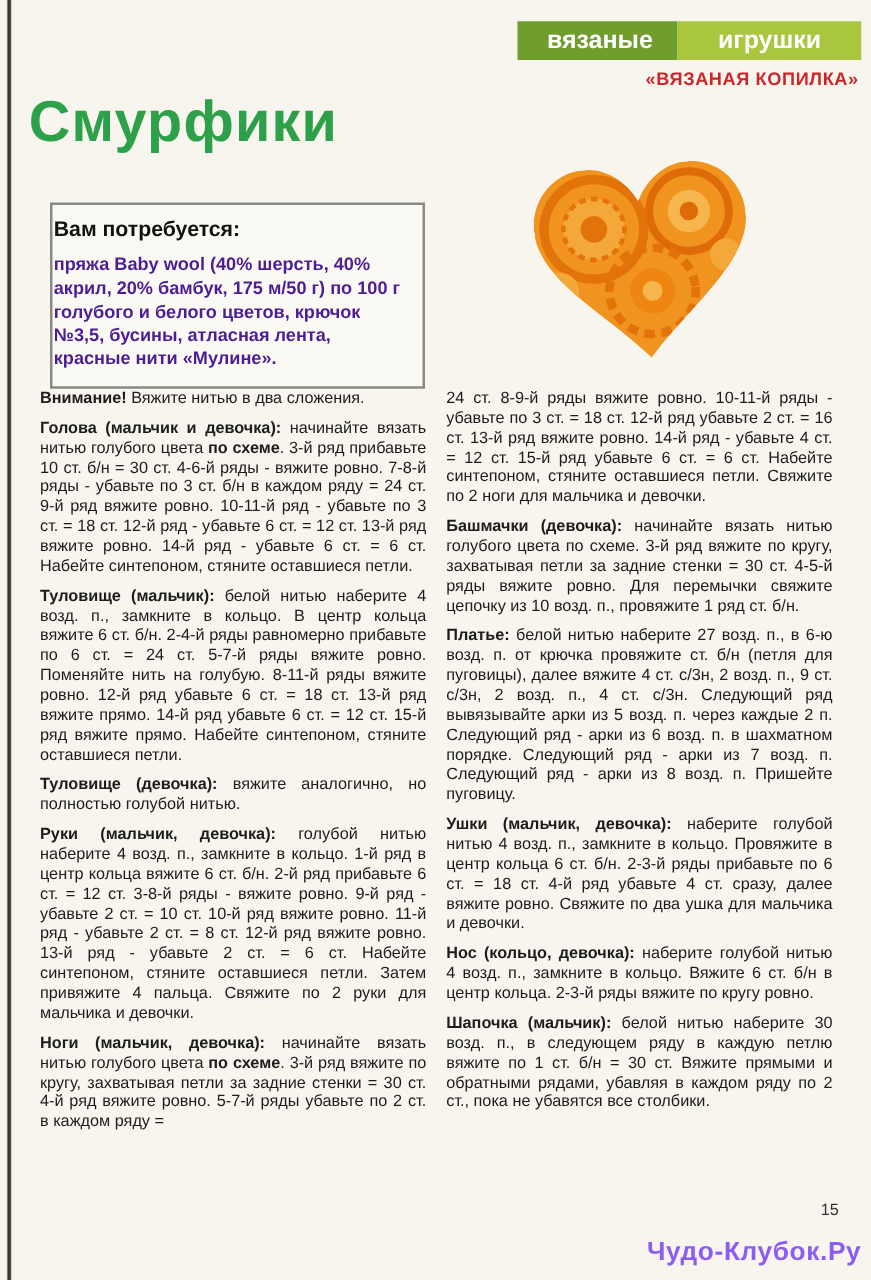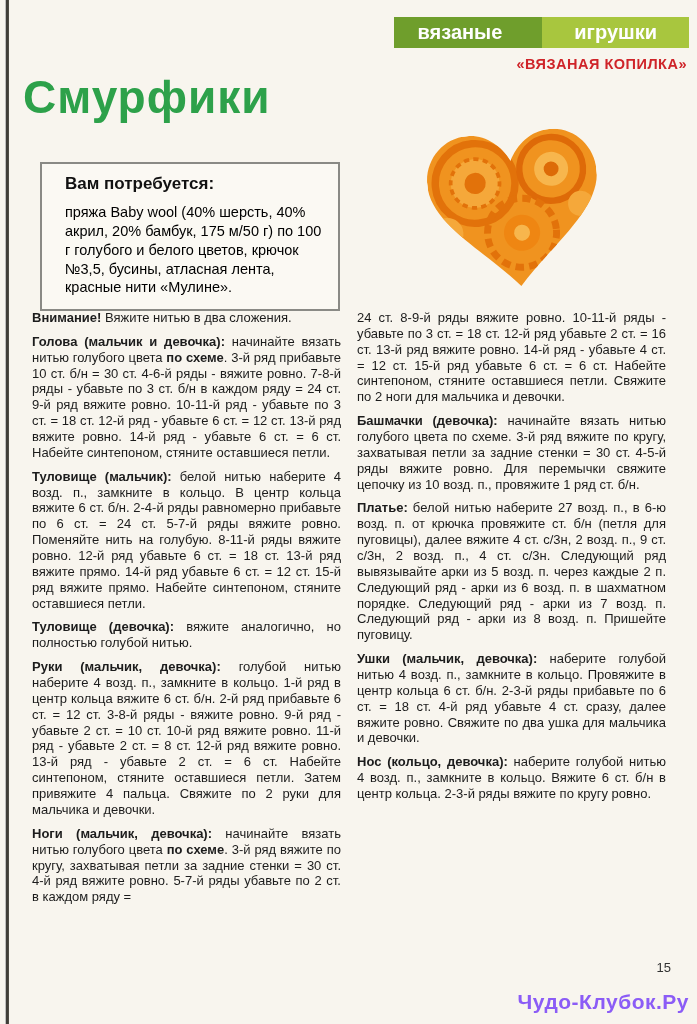--- a/index.html
+++ b/index.html
@@ -15,44 +15,44 @@
     position: absolute; left: 5px; top: 0;
     width: 4px; height: 100%;
     background: linear-gradient(to right, #ffffff 0%, #33312c 40%, #55524a 100%);
   }
   .brand-bar {
     position: absolute; top: 17px; right: 8px;
     display: flex; align-items: stretch;
     font-weight: bold; font-size: 20px; color: #ffffff;
     line-height: 1;
   }
-  .brand-left { background: #6f9e2c; padding: 5px 40px 6px 24px; }
+  .brand-left { background: #6f9e2c; padding: 5px 20px 6px 24px; }
   .brand-right { background: #a8c63e; padding: 5px 32px 6px 32px; }
   .series {
     position: absolute; top: 56px; right: 10px;
     color: #cf2429; font-weight: bold; font-size: 14.5px;
     letter-spacing: 0.5px;
   }
   .title {
     position: absolute; left: 23px; top: 70px; margin: 0;
     font-size: 46px; color: #2da14a; font-weight: bold;
     letter-spacing: 1px;
   }
   .materials {
     position: absolute; left: 40px; top: 162px; width: 300px;
     border: 2px solid #8a8a85;
-    padding: 10px 12px 12px 23px;
+    padding: 10px 12px 12px 1px;
     background: #fbf9f3;
   }
   .materials-heading {
     font-size: 17px; font-weight: bold; color: #111111;
     margin-bottom: 9px;
   }
   .materials-body {
-    font-size: 14.5px; font-weight: normal; color: #000000;
+    font-size: 14.5px; font-weight: bold; color: #4c1d95;
     line-height: 1.3;
   }
   .heart {
     position: absolute; left: 430px; top: 132px;
     width: 170px; height: 162px;
     transform: rotate(-5deg);
   }
   .columns {
     position: absolute; left: 32px; top: 310px; width: 634px;
     display: flex; gap: 16px;
@@ -127,19 +127,20 @@
         <p class="para"><span class="b">Туловище (девочка):</span><span> вяжите аналогично, но полностью голубой нитью.</span></p>
         <p class="para"><span class="b">Руки (мальчик, девочка):</span><span> голубой нитью наберите 4 возд. п., замкните в кольцо. 1-й ряд в центр кольца вяжите 6 ст. б/н. 2-й ряд прибавьте 6 ст. = 12 ст. 3-8-й ряды - вяжите ровно. 9-й ряд - убавьте 2 ст. = 10 ст. 10-й ряд вяжите ровно. 11-й ряд - убавьте 2 ст. = 8 ст. 12-й ряд вяжите ровно. 13-й ряд - убавьте 2 ст. = 6 ст. Набейте синтепоном, стяните оставшиеся петли. Затем привяжите 4 пальца. Свяжите по 2 руки для мальчика и девочки.</span></p>
         <p class="para"><span class="b">Ноги (мальчик, девочка):</span><span> начинайте вязать нитью голубого цвета </span><span class="b">по схеме</span><span>. 3-й ряд вяжите по кругу, захватывая петли за задние стенки = 30 ст. 4-й ряд вяжите ровно. 5-7-й ряды убавьте по 2 ст. в каждом ряду =</span></p>
       </div>
     <div class="col">
         <p class="para"><span>24 ст. 8-9-й ряды вяжите ровно. 10-11-й ряды - убавьте по 3 ст. = 18 ст. 12-й ряд убавьте 2 ст. = 16 ст. 13-й ряд вяжите ровно. 14-й ряд - убавьте 4 ст. = 12 ст. 15-й ряд убавьте 6 ст. = 6 ст. Набейте синтепоном, стяните оставшиеся петли. Свяжите по 2 ноги для мальчика и девочки.</span></p>
         <p class="para"><span class="b">Башмачки (девочка):</span><span> начинайте вязать нитью голубого цвета по схеме. 3-й ряд вяжите по кругу, захватывая петли за задние стенки = 30 ст. 4-5-й ряды вяжите ровно. Для перемычки свяжите цепочку из 10 возд. п., провяжите 1 ряд ст. б/н.</span></p>
         <p class="para"><span class="b">Платье:</span><span> белой нитью наберите 27 возд. п., в 6-ю возд. п. от крючка провяжите ст. б/н (петля для пуговицы), далее вяжите 4 ст. с/3н, 2 возд. п., 9 ст. с/3н, 2 возд. п., 4 ст. с/3н. Следующий ряд вывязывайте арки из 5 возд. п. через каждые 2 п. Следующий ряд - арки из 6 возд. п. в шахматном порядке. Следующий ряд - арки из 7 возд. п. Следующий ряд - арки из 8 возд. п. Пришейте пуговицу.</span></p>
         <p class="para"><span class="b">Ушки (мальчик, девочка):</span><span> наберите голубой нитью 4 возд. п., замкните в кольцо. Провяжите в центр кольца 6 ст. б/н. 2-3-й ряды прибавьте по 6 ст. = 18 ст. 4-й ряд убавьте 4 ст. сразу, далее вяжите ровно. Свяжите по два ушка для мальчика и девочки.</span></p>
         <p class="para"><span class="b">Нос (кольцо, девочка):</span><span> наберите голубой нитью 4 возд. п., замкните в кольцо. Вяжите 6 ст. б/н в центр кольца. 2-3-й ряды вяжите по кругу ровно.</span></p>
+        <p class="para"><span class="b">Шапочка (мальчик):</span><span> белой нитью наберите 30 возд. п., в следующем ряду в каждую петлю вяжите по 1 ст. б/н = 30 ст. Вяжите прямыми и обратными рядами, убавляя в каждом ряду по 2 ст., пока не убавятся все столбики.</span></p>
       </div>
   </div>
 
   <div class="page-number">15</div>
   <div class="watermark">Чудо-Клубок.Ру</div>
 
 </div>
 
 </body></html>

